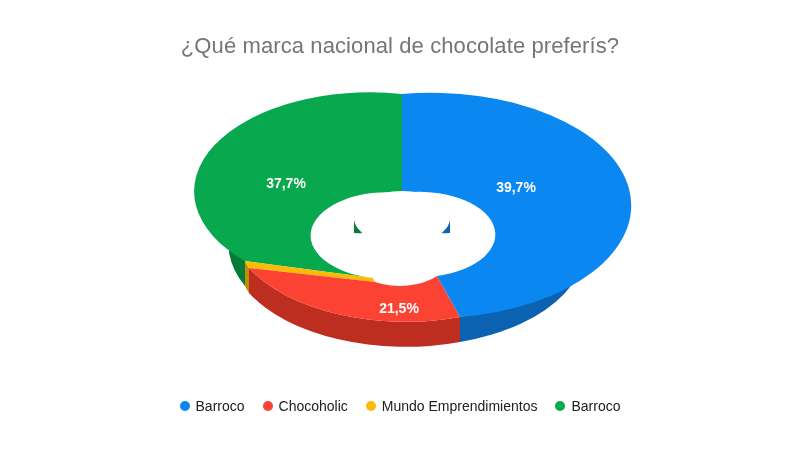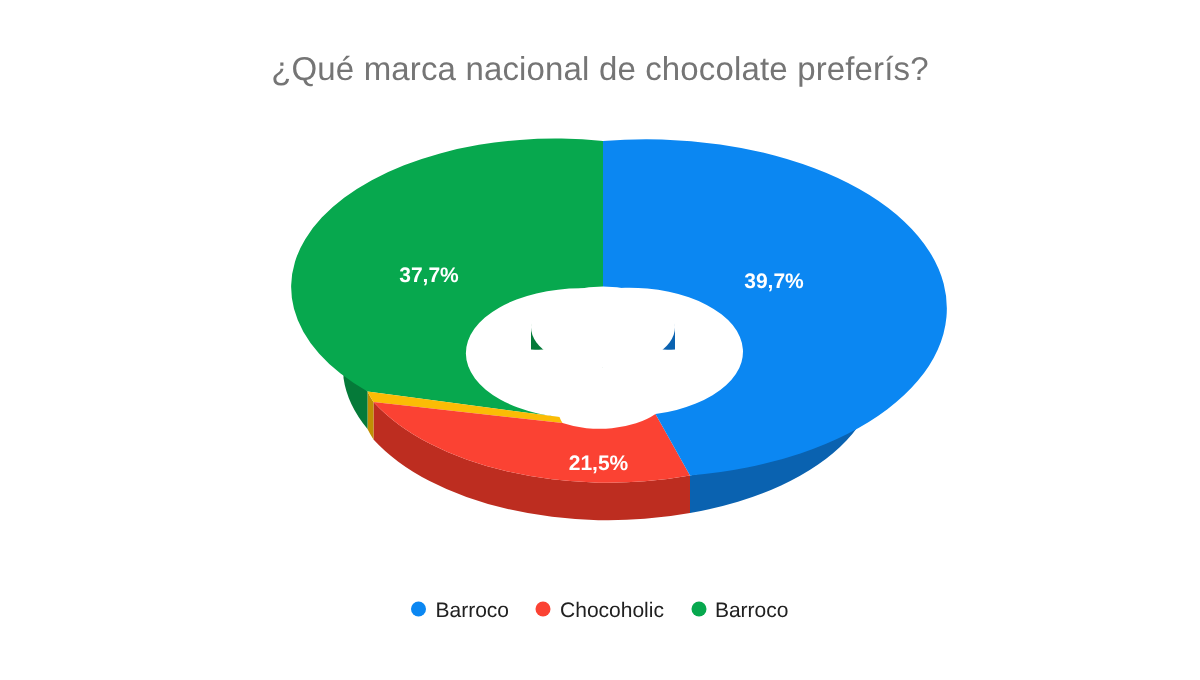--- a/index.html
+++ b/index.html
@@ -182,18 +182,22 @@
   <div id="legend">
     <div class="legend-item">
       <span class="legend-dot" style="background: rgb(11, 135, 242);"></span>
       <span class="legend-label">Barroco</span>
     </div>
     <div class="legend-item">
       <span class="legend-dot" style="background: rgb(251, 66, 51);"></span>
       <span class="legend-label">Chocoholic</span>
     </div>
     <div class="legend-item">
+      <span class="legend-dot" style="background: rgb(251, 188, 5);"></span>
+      <span class="legend-label">Mundo Emprendimientos</span>
+    </div>
+    <div class="legend-item">
       <span class="legend-dot" style="background: rgb(7, 168, 78);"></span>
       <span class="legend-label">Barroco</span>
     </div>
   </div>
 
 </div>
 
 </body></html>

